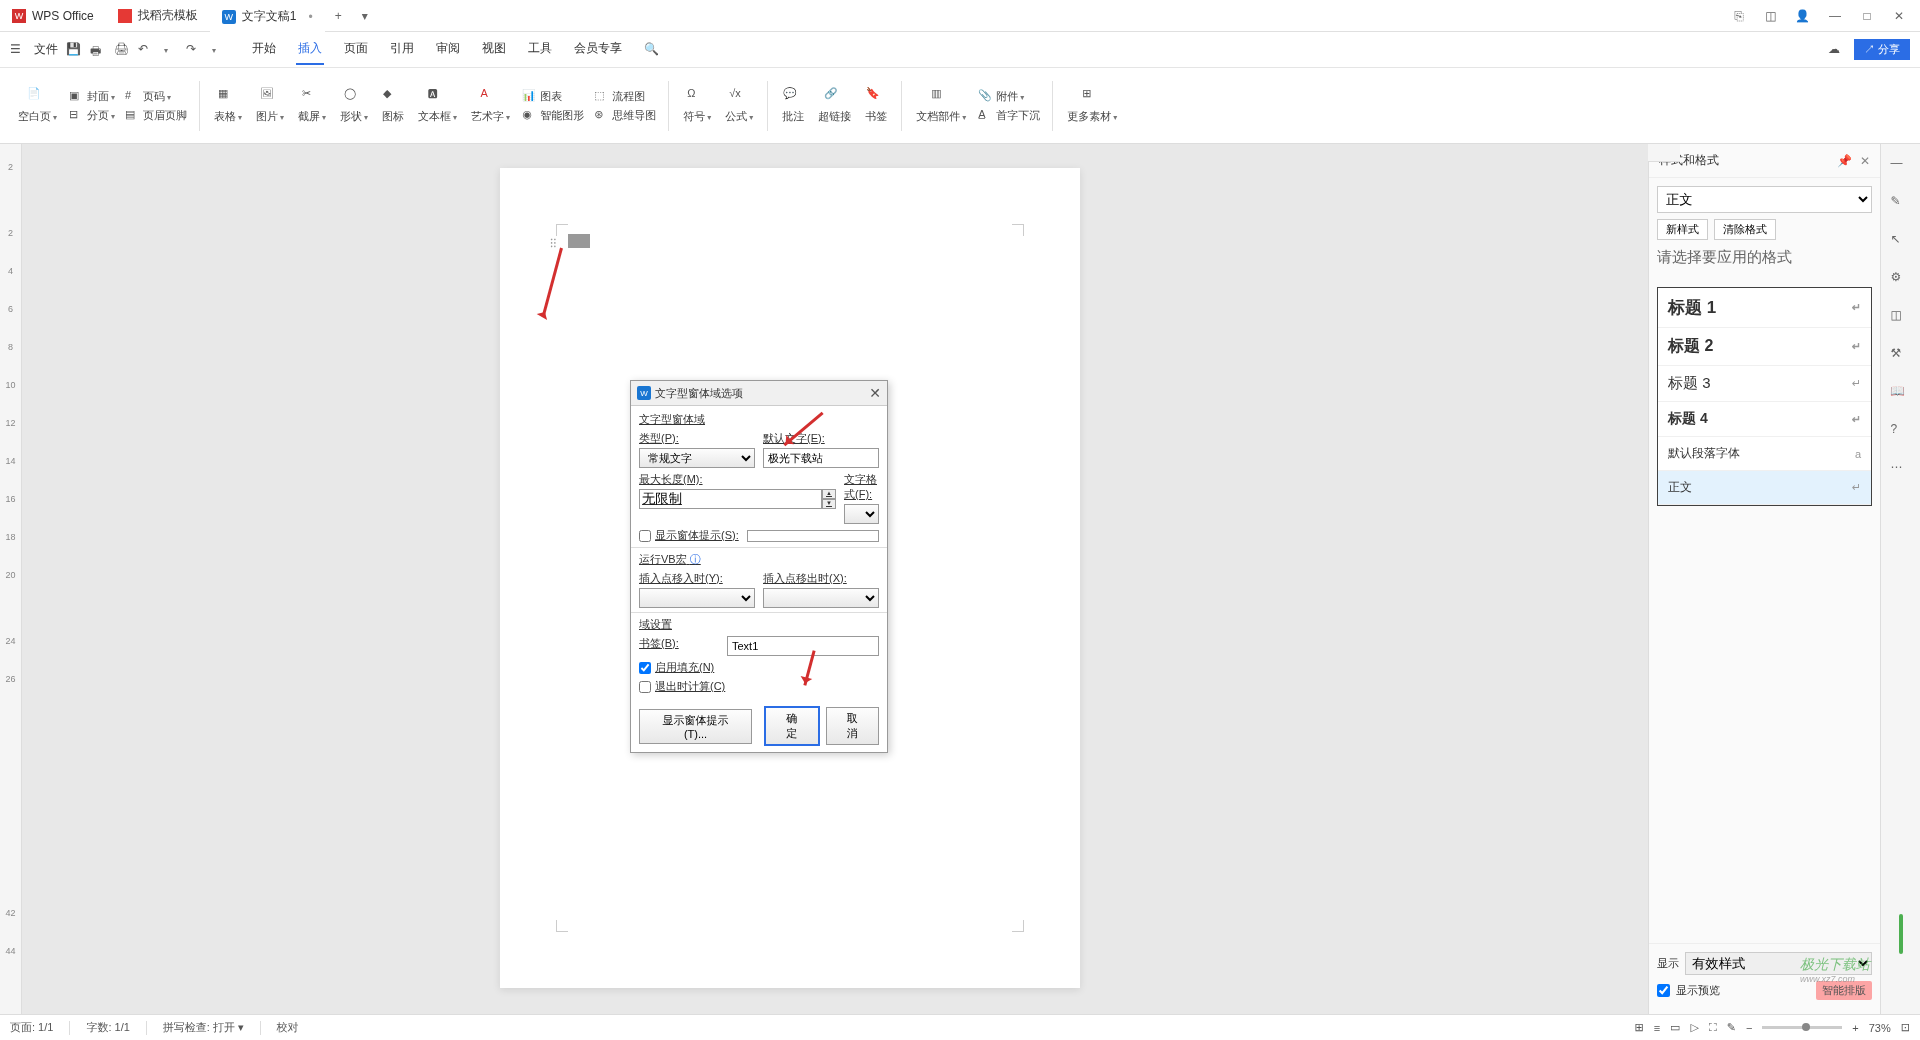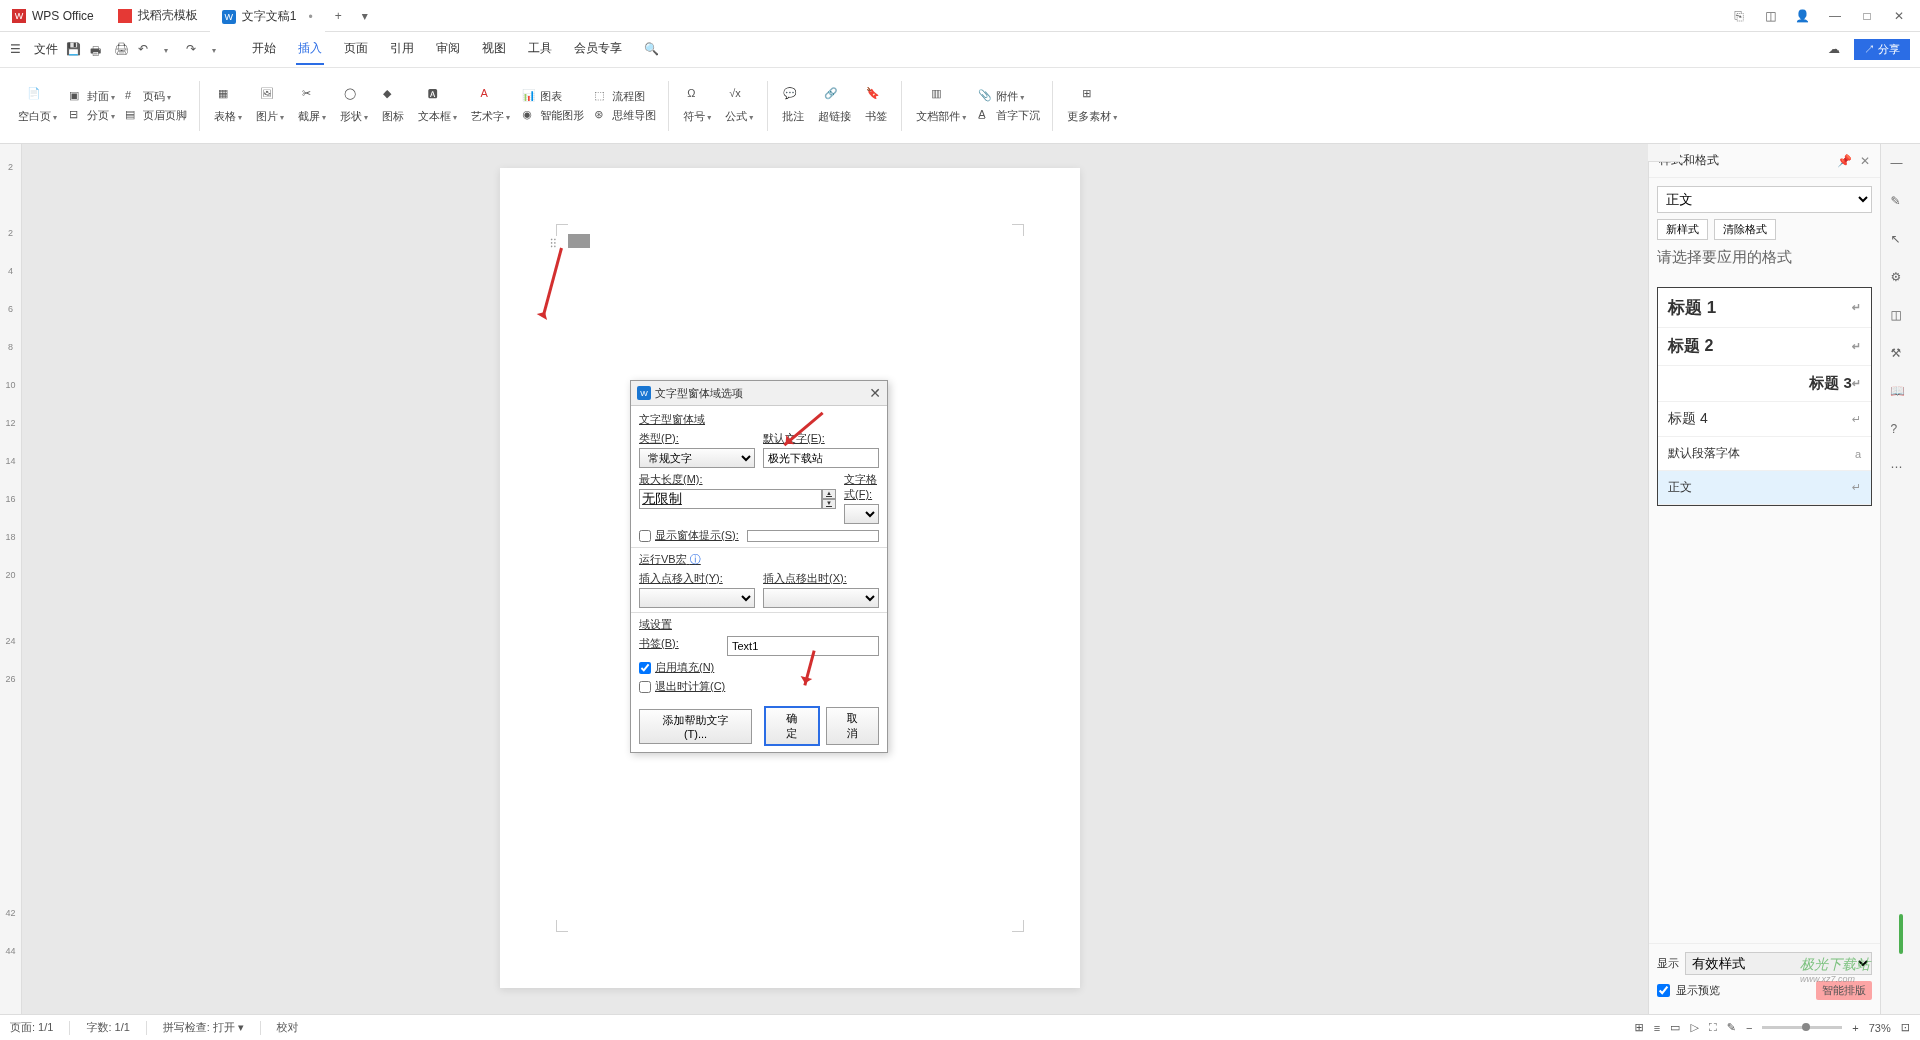--- a/index.html
+++ b/index.html
@@ -87,22 +87,22 @@
 .panel-header .actions { margin-left: auto; display: flex; gap: 8px; color: #888; }
 .panel-body { padding: 8px; flex: 1; overflow: auto; }
 .style-select { width: 100%; border: 1px solid #ccc; padding: 4px; margin-bottom: 6px; background: #fff; }
 .style-btns { display: flex; gap: 6px; margin-bottom: 8px; }
 .style-btn { border: 1px solid #ccc; padding: 2px 8px; font-size: 11px; background: #fff; }
 .style-hint { font-size: 15px; color: #666; margin-bottom: 20px; }
 .style-list { border: 1px solid #404040; background: #fff; }
 .style-item { padding: 8px 10px; display: flex; align-items: center; justify-content: space-between; border-bottom: 1px solid #f0f0f0; cursor: pointer; }
 .style-item.h1 { font-size: 17px; font-weight: bold; }
 .style-item.h2 { font-size: 16px; font-weight: bold; }
-.style-item.h3 { font-size: 15px; font-weight: bold; justify-content: flex-end; }
-.style-item.h4 { font-size: 14px; font-weight: normal; }
+.style-item.h3 { font-size: 15px; font-weight: normal; }
+.style-item.h4 { font-size: 14px; font-weight: bold; }
 .style-item.normal { font-size: 12px; }
 .style-item.active { background: #e3f2fd; }
 .style-item .ret { color: #999; font-size: 11px; }
 .panel-footer { padding: 8px; border-top: 1px solid #eee; }
 .panel-footer-row { display: flex; align-items: center; gap: 6px; margin-bottom: 6px; font-size: 11px; }
 .panel-footer select { flex: 1; border: 1px solid #ccc; padding: 2px; }
 .smart-layout { background: #fca5a5; padding: 2px 6px; font-size: 11px; color: #555; border-radius: 2px; }
 
 
 .right-sidebar { width: 40px; background: #f5f5f5; border-left: 1px solid #ddd; display: flex; flex-direction: column; align-items: center; padding-top: 12px; gap: 18px; }
@@ -427,21 +427,21 @@
         <div class="dialog-check">
             <input type="checkbox" checked="" style="">
             <span>启用填充(N)</span>
           </div>
         <div class="dialog-check">
             <input type="checkbox" style="">
             <span>退出时计算(C)</span>
           </div>
       </div>
       <div class="dialog-buttons">
-        <button class="dialog-btn">添加帮助文字(T)...</button>
+        <button class="dialog-btn">显示窗体提示(T)...</button>
         <div style="flex:1"></div>
         <button class="dialog-btn primary">确定</button>
         <button class="dialog-btn">取消</button>
       </div>
     </div>
     <div class="arrow2"></div>
     <div class="arrow3"></div>
   </div>
 
   <div class="right-panel">

